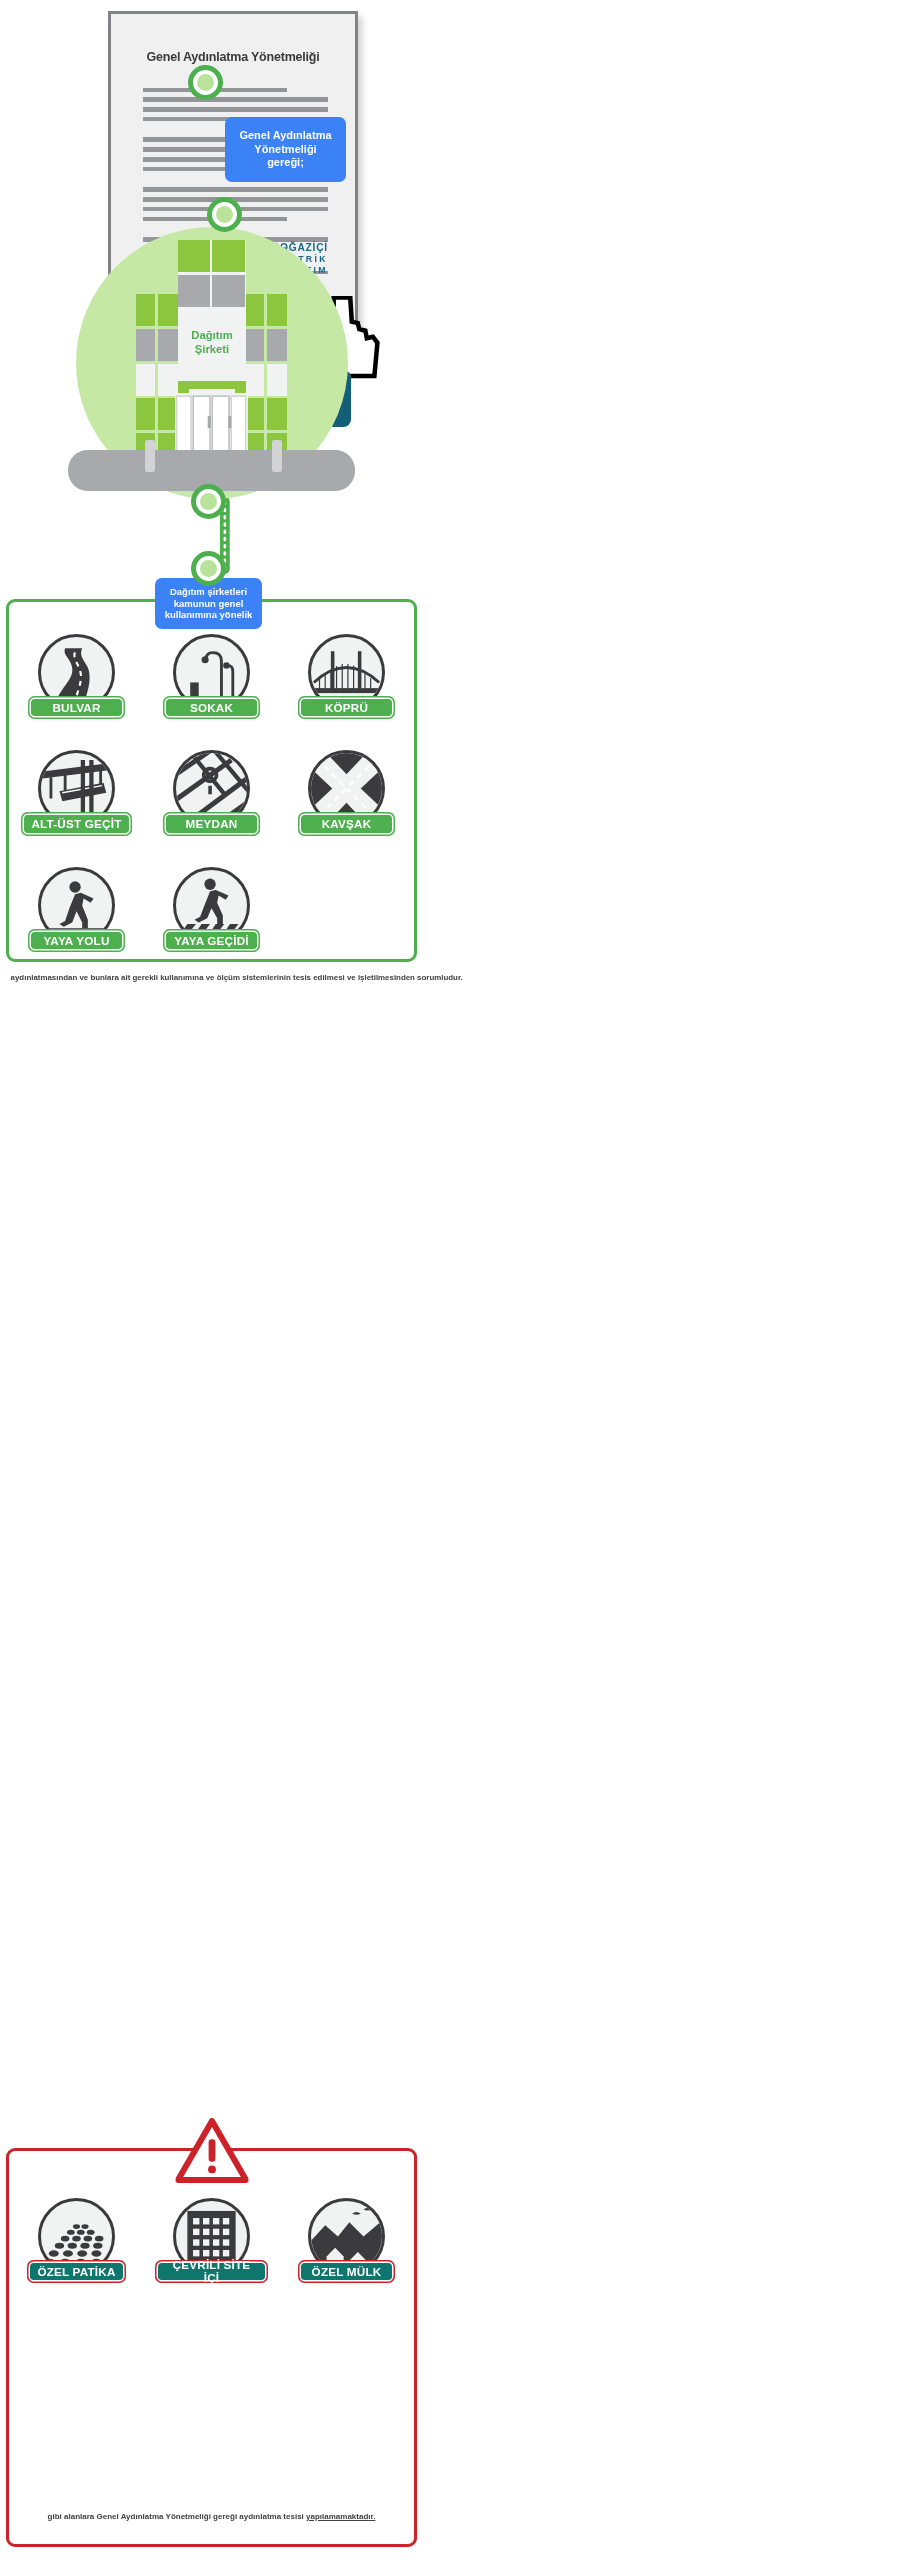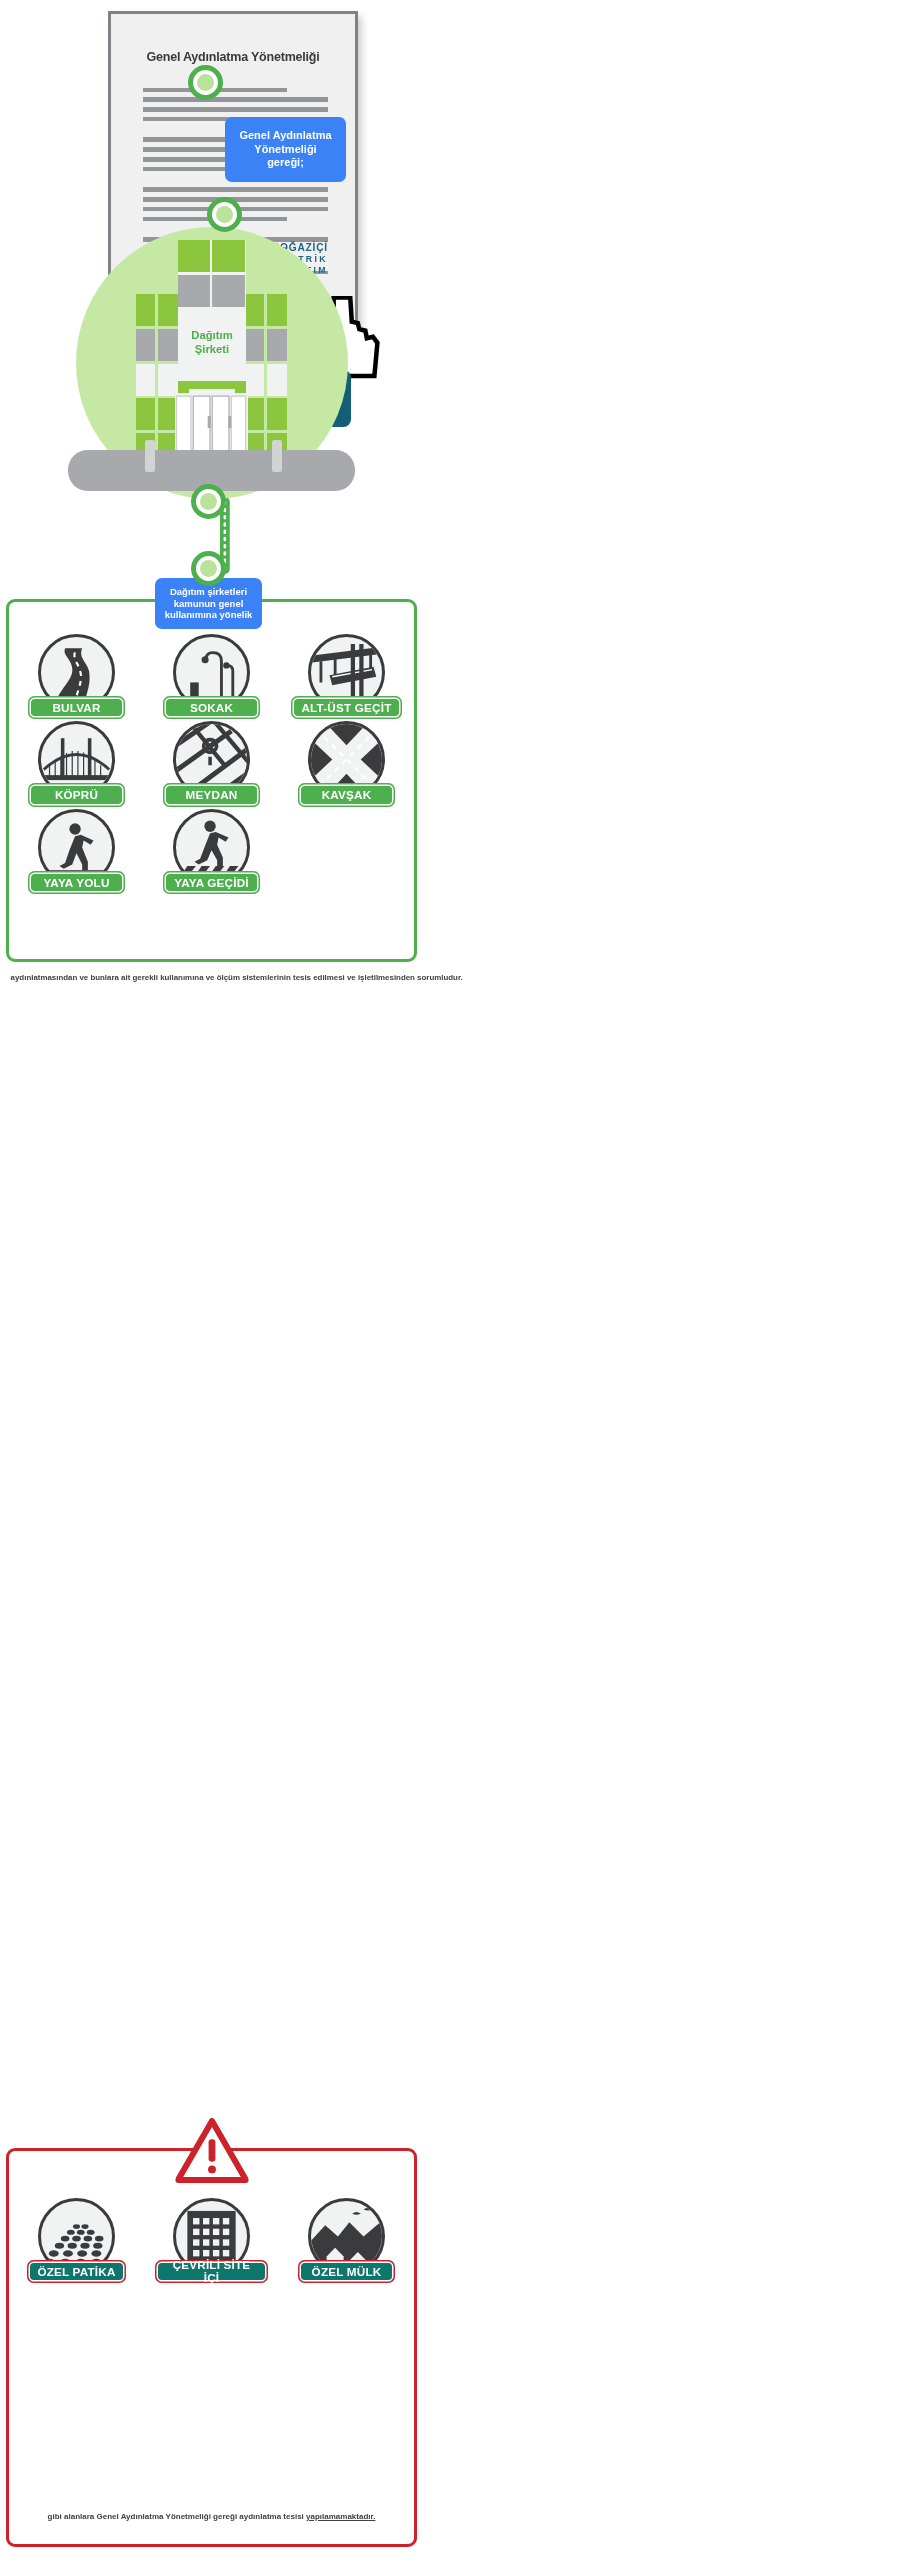--- a/index.html
+++ b/index.html
@@ -123,21 +123,21 @@
   .bollard{ position:absolute; top:221px; width:9.8px; height:32px; background:#d1d3d4; border-radius:2.3px; }
   .door-unit{ position:absolute; left:175px; top:174px; width:73px; height:61px; }
 
   
   #green-panel{
     position:absolute; left:6px; top:599px; width:411px; height:363px;
     border:3px solid #4daf4e; border-radius:9px;
   }
   .icon-grid{
     position:absolute; left:0; top:32px; width:100%;
-    display:grid; grid-template-columns:repeat(3,1fr); row-gap:2px;
+    display:grid; grid-template-columns:repeat(3,1fr); row-gap:31px;
     justify-items:center;
   }
   .icon-cell{ width:113px; display:flex; flex-direction:column; align-items:center; }
   .icon-circle{
     width:77px; height:77px; border-radius:50%;
     background:#f1f2f2; border:3.8px solid #3b3b3d;
     position:relative; overflow:hidden;
   }
   .badge{
     margin-top:-15px; position:relative; z-index:3;
@@ -345,46 +345,46 @@
           <rect x="20" y="64" width="12" height="24" fill="#3b3b3d"></rect>
           <rect x="8" y="86" width="84" height="6" fill="#3b3b3d"></rect>
         </svg>
       </div>
       <div class="badge">SOKAK</div>
     </div>
 
     <div class="icon-cell">
       <div class="icon-circle">
         <svg viewBox="0 0 100 100" width="100%" height="100%">
+          <path d="M4 64 Q50 22 96 64" fill="none" stroke="#3b3b3d" stroke-width="4"></path>
+          <g stroke="#3b3b3d" stroke-width="1.7">
+            <path d="M12 58 L12 74 M20 52 L20 74 M28 46 L28 74 M36 41 L36 74 M44 38 L44 74
+                     M52 38 L52 74 M60 40 L60 74 M68 45 L68 74 M76 51 L76 74 M84 58 L84 74"></path>
+          </g>
+          <rect x="28" y="20" width="5" height="56" fill="#3b3b3d"></rect>
+          <rect x="66" y="20" width="5" height="56" fill="#3b3b3d"></rect>
+          <rect x="2" y="72" width="96" height="7" fill="#3b3b3d"></rect>
+          <rect x="2" y="84" width="96" height="4" fill="#3b3b3d"></rect>
+        </svg>
+      </div>
+      <div class="badge">KÖPRÜ</div>
+    </div>
+
+    <div class="icon-cell">
+      <div class="icon-circle">
+        <svg viewBox="0 0 100 100" width="100%" height="100%">
           <path d="M2 26 L98 14 L98 24 L2 36 Z" fill="#3b3b3d"></path>
           <path d="M14 34 L14 64 M34 31 L34 62 M84 20 L84 54" stroke="#3b3b3d" stroke-width="4"></path>
           <path d="M26 54 L88 42 L92 56 L30 68 Z" fill="#3b3b3d"></path>
           <path d="M30 56 L86 46" stroke="#fff" stroke-width="2"></path>
           <path d="M56 10 L62 10 L62 96 L56 96 Z" fill="#3b3b3d"></path>
           <path d="M68 10 L74 10 L74 96 L68 96 Z" fill="#3b3b3d"></path>
         </svg>
       </div>
       <div class="badge">ALT-ÜST GEÇİT</div>
-    </div>
-
-    <div class="icon-cell">
-      <div class="icon-circle">
-        <svg viewBox="0 0 100 100" width="100%" height="100%">
-          <path d="M4 64 Q50 22 96 64" fill="none" stroke="#3b3b3d" stroke-width="4"></path>
-          <g stroke="#3b3b3d" stroke-width="1.7">
-            <path d="M12 58 L12 74 M20 52 L20 74 M28 46 L28 74 M36 41 L36 74 M44 38 L44 74
-                     M52 38 L52 74 M60 40 L60 74 M68 45 L68 74 M76 51 L76 74 M84 58 L84 74"></path>
-          </g>
-          <rect x="28" y="20" width="5" height="56" fill="#3b3b3d"></rect>
-          <rect x="66" y="20" width="5" height="56" fill="#3b3b3d"></rect>
-          <rect x="2" y="72" width="96" height="7" fill="#3b3b3d"></rect>
-          <rect x="2" y="84" width="96" height="4" fill="#3b3b3d"></rect>
-        </svg>
-      </div>
-      <div class="badge">KÖPRÜ</div>
     </div>
 
     <div class="icon-cell">
       <div class="icon-circle">
         <svg viewBox="0 0 100 100" width="100%" height="100%">
           <g stroke="#3b3b3d" stroke-width="7" fill="none">
             <path d="M-6 34 L58 -10 M-6 70 L78 10 M14 100 L100 36 M50 106 L106 66"></path>
           </g>
           <g stroke="#3b3b3d" stroke-width="6" fill="none">
             <path d="M16 -6 L70 60 M52 -6 L104 56"></path>

